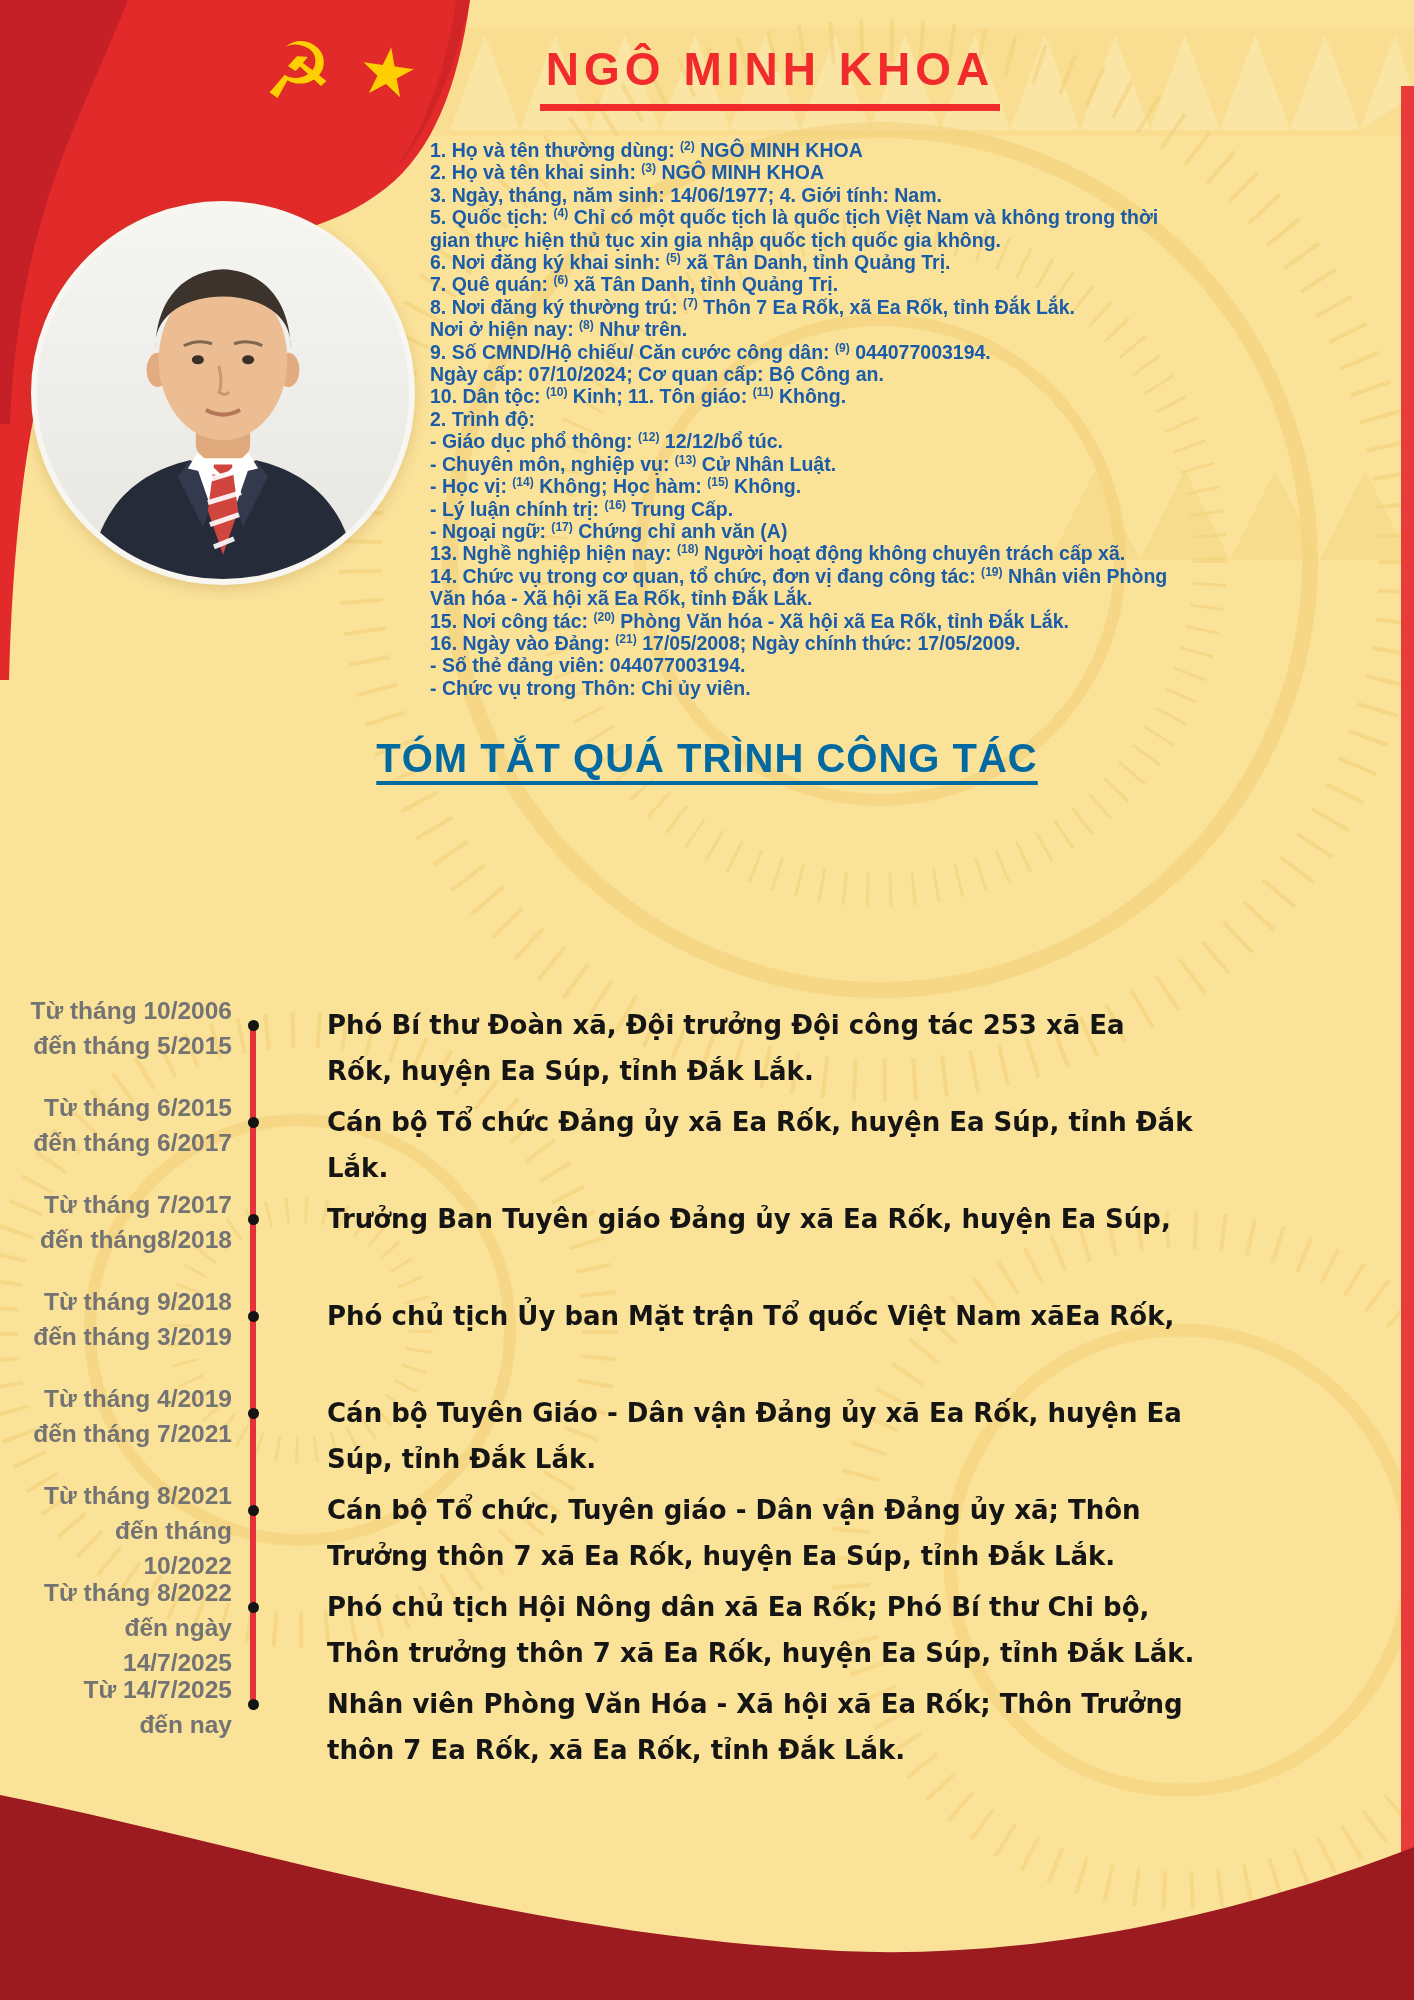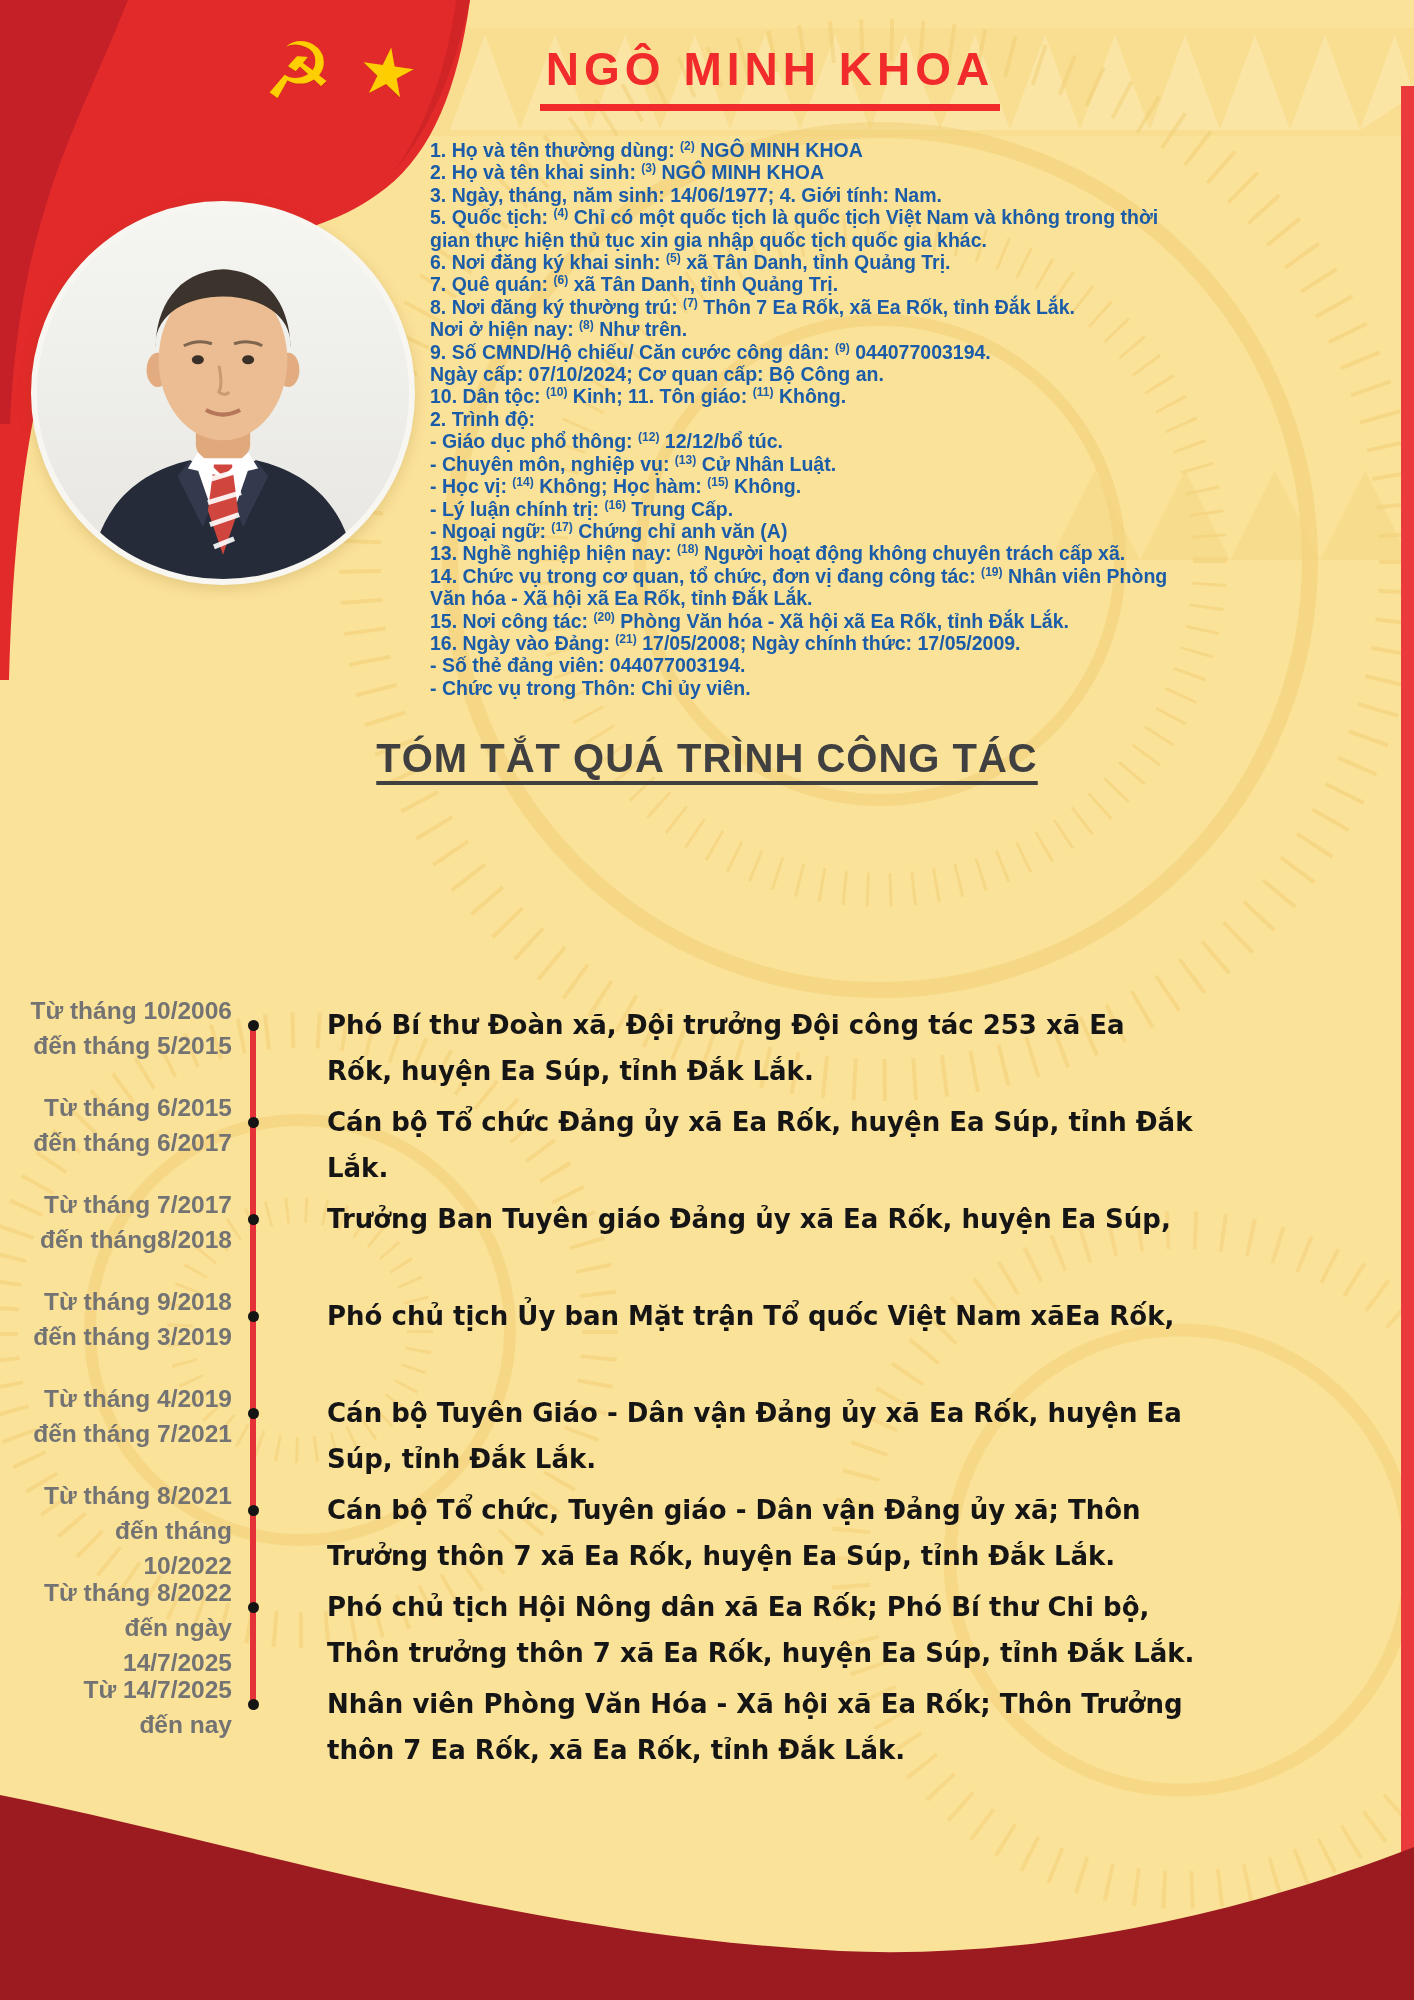--- a/index.html
+++ b/index.html
@@ -32,21 +32,21 @@
   .photo-circle svg{display:block;width:100%;height:100%;}
   
   .info-block{position:absolute;left:430px;top:139px;width:975px;z-index:3;
     color:#1B5CA8;font-weight:bold;font-size:19.5px;line-height:22.4px;
     font-family:"Liberation Sans","DejaVu Sans",sans-serif;}
   .info-line{white-space:nowrap;}
   .info-line .sup{vertical-align:super;font-size:0.62em;line-height:0;}
   
   .career-heading-wrap{position:absolute;left:0;top:736px;width:1414px;text-align:center;z-index:3;}
   .career-heading{
-    display:inline-block;color:#404040;font-weight:800;font-size:40px;letter-spacing:1px;
+    display:inline-block;color:#0369a1;font-weight:800;font-size:40px;letter-spacing:1px;
     text-decoration:underline;text-decoration-thickness:4px;text-underline-offset:9px;
     font-family:"Liberation Sans","DejaVu Sans",sans-serif;
   }
   .timeline{position:absolute;left:28px;top:1003px;width:1260px;z-index:3;}
   .t-line{position:absolute;left:222px;top:23px;height:679px;width:6px;background:#E53238;border-radius:3px;}
   .t-row{display:flex;height:97px;align-items:flex-start;}
   .t-date{width:204px;flex:0 0 204px;text-align:right;color:#737373;font-weight:bold;
     font-size:24.5px;line-height:35px;margin-top:-10px;
     font-family:"Liberation Sans","DejaVu Sans",sans-serif;}
   .t-mid{width:42px;flex:0 0 42px;position:relative;height:100%;}
@@ -168,21 +168,21 @@
       <path d="M181,158 q4,18 0,26 q6,5 10,0" stroke="#c99a6e" stroke-width="3" fill="none"></path>
       <path d="M168,202 q17,9 34,0" stroke="#b5765a" stroke-width="4" fill="none"></path>
     </svg>
   </div>
 
   <div class="info-block" id="info-lines">
       <div class="info-line"><span>1. Họ và tên thường dùng: </span><span class="sup">(2)</span><span> NGÔ MINH KHOA</span></div>
       <div class="info-line"><span>2. Họ và tên khai sinh: </span><span class="sup">(3)</span><span> NGÔ MINH KHOA</span></div>
       <div class="info-line"><span>3. Ngày, tháng, năm sinh: 14/06/1977; 4. Giới tính: Nam.</span></div>
       <div class="info-line"><span>5. Quốc tịch: </span><span class="sup">(4)</span><span> Chỉ có một quốc tịch là quốc tịch Việt Nam và không trong thời</span></div>
-      <div class="info-line"><span>gian thực hiện thủ tục xin gia nhập quốc tịch quốc gia khác.</span></div>
+      <div class="info-line"><span>gian thực hiện thủ tục xin gia nhập quốc tịch quốc gia không.</span></div>
       <div class="info-line"><span>6. Nơi đăng ký khai sinh: </span><span class="sup">(5)</span><span> xã Tân Danh, tỉnh Quảng Trị.</span></div>
       <div class="info-line"><span>7. Quê quán: </span><span class="sup">(6)</span><span> xã Tân Danh, tỉnh Quảng Trị.</span></div>
       <div class="info-line"><span>8. Nơi đăng ký thường trú: </span><span class="sup">(7)</span><span> Thôn 7 Ea Rốk, xã Ea Rốk, tỉnh Đắk Lắk.</span></div>
       <div class="info-line"><span>Nơi ở hiện nay: </span><span class="sup">(8)</span><span> Như trên.</span></div>
       <div class="info-line"><span>9. Số CMND/Hộ chiếu/ Căn cước công dân: </span><span class="sup">(9)</span><span> 044077003194.</span></div>
       <div class="info-line"><span>Ngày cấp: 07/10/2024; Cơ quan cấp: Bộ Công an.</span></div>
       <div class="info-line"><span>10. Dân tộc: </span><span class="sup">(10)</span><span> Kinh; 11. Tôn giáo: </span><span class="sup">(11)</span><span> Không.</span></div>
       <div class="info-line"><span>2. Trình độ:</span></div>
       <div class="info-line"><span>- Giáo dục phổ thông: </span><span class="sup">(12)</span><span> 12/12/bổ túc.</span></div>
       <div class="info-line"><span>- Chuyên môn, nghiệp vụ: </span><span class="sup">(13)</span><span> Cử Nhân Luật.</span></div>

